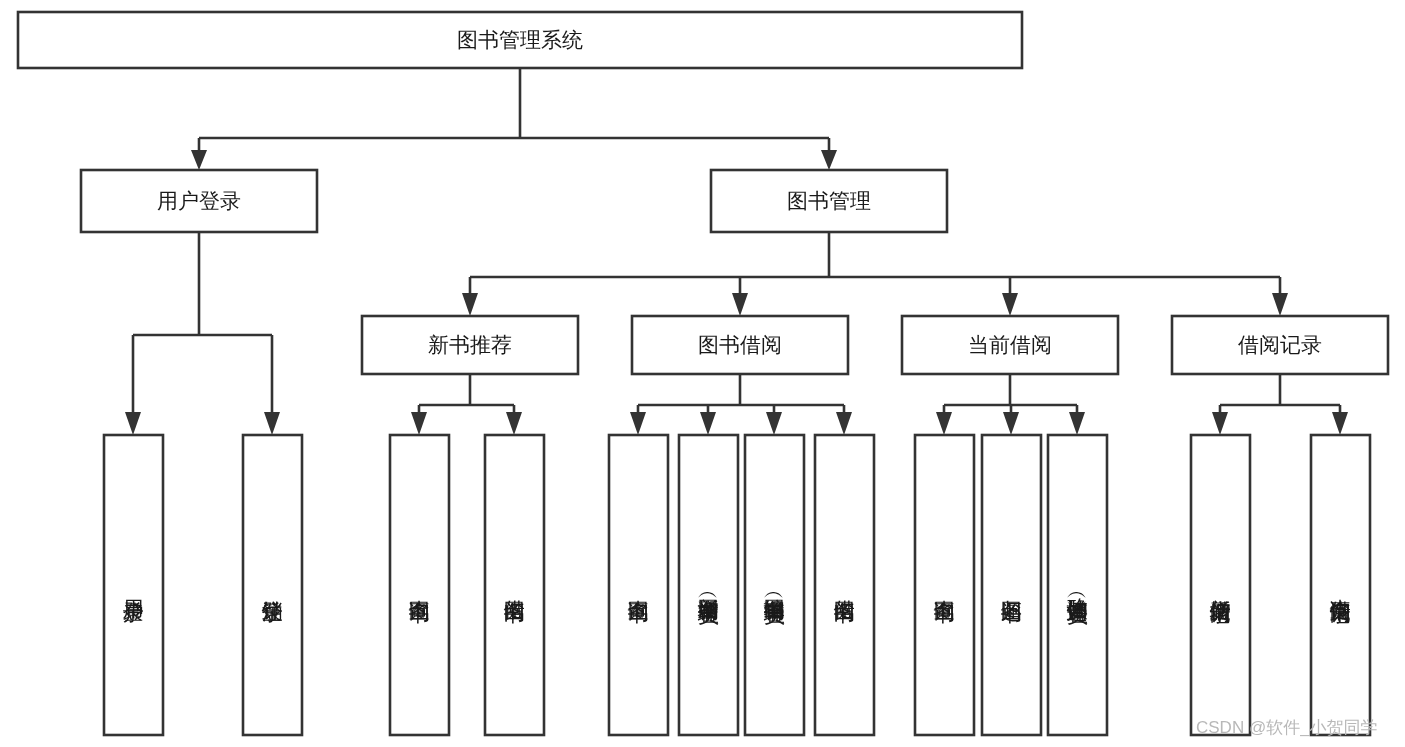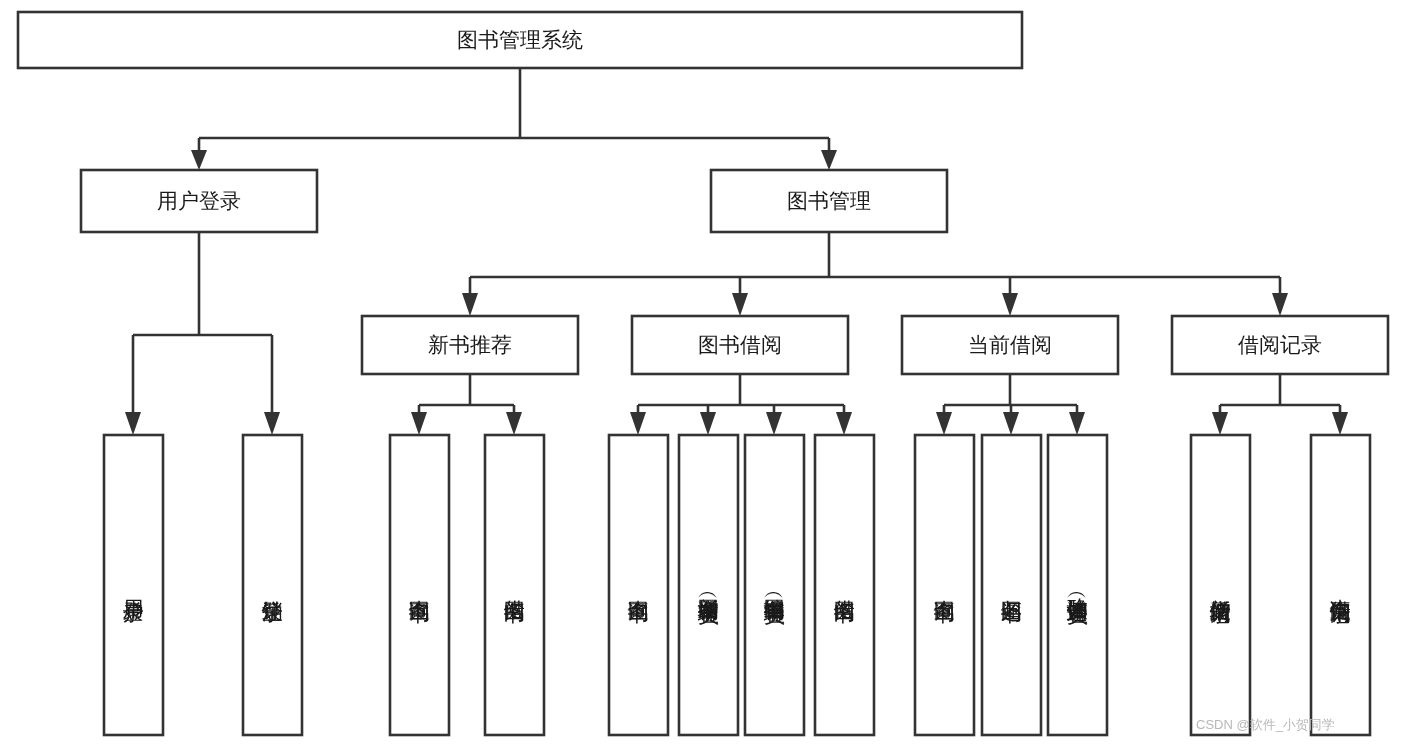--- a/index.html
+++ b/index.html
@@ -59,21 +59,21 @@
     text-align: center;
     display: flex;
     align-items: center;
     justify-content: center;
     white-space: nowrap;
     pointer-events: none;
   }
   .watermark {
     position: absolute;
     font-family: "Liberation Sans", "DejaVu Sans", sans-serif;
-    font-size: 13px;
+    font-size: 17px;
     color: #b8b8b8;
     white-space: nowrap;
   }
 </style>
 </head>
 <body>
 
 <div id="diagram-root">
 
   <svg class="diagram-canvas" viewBox="0 0 1405 747">

